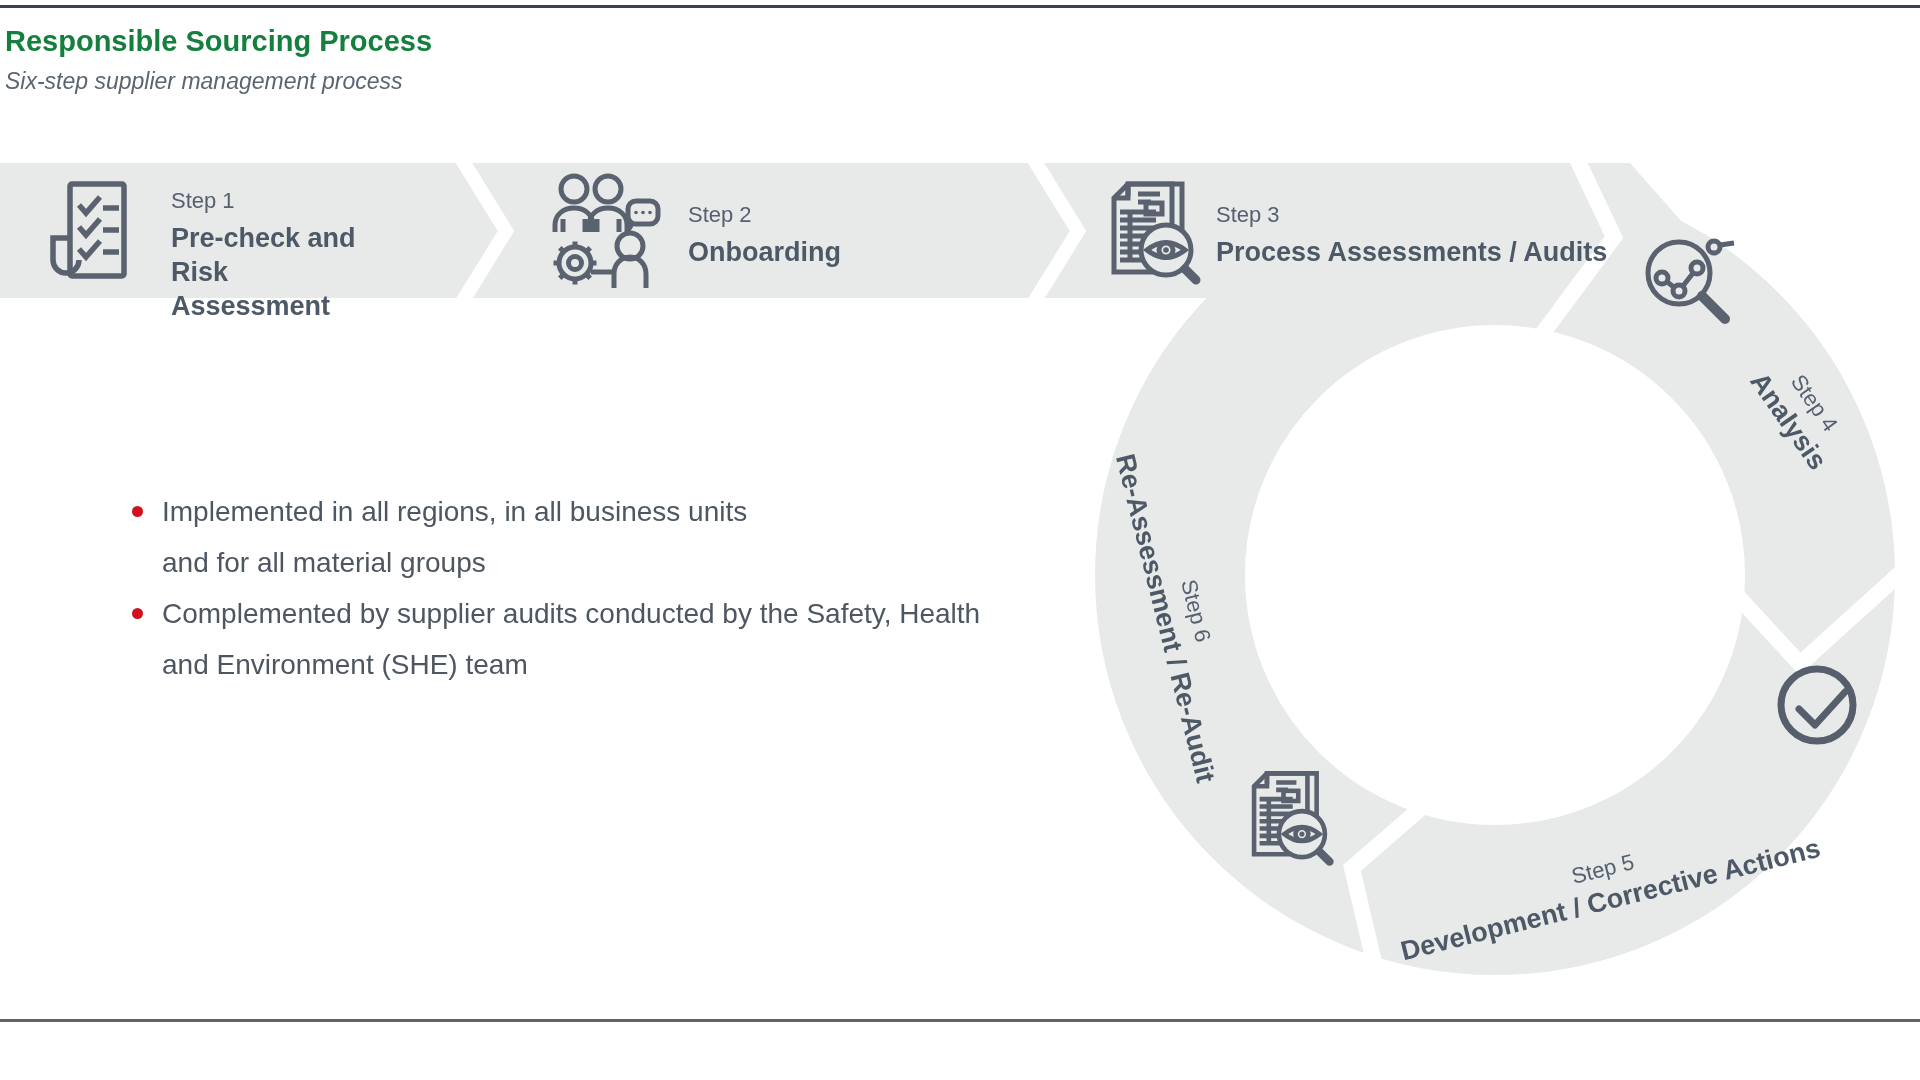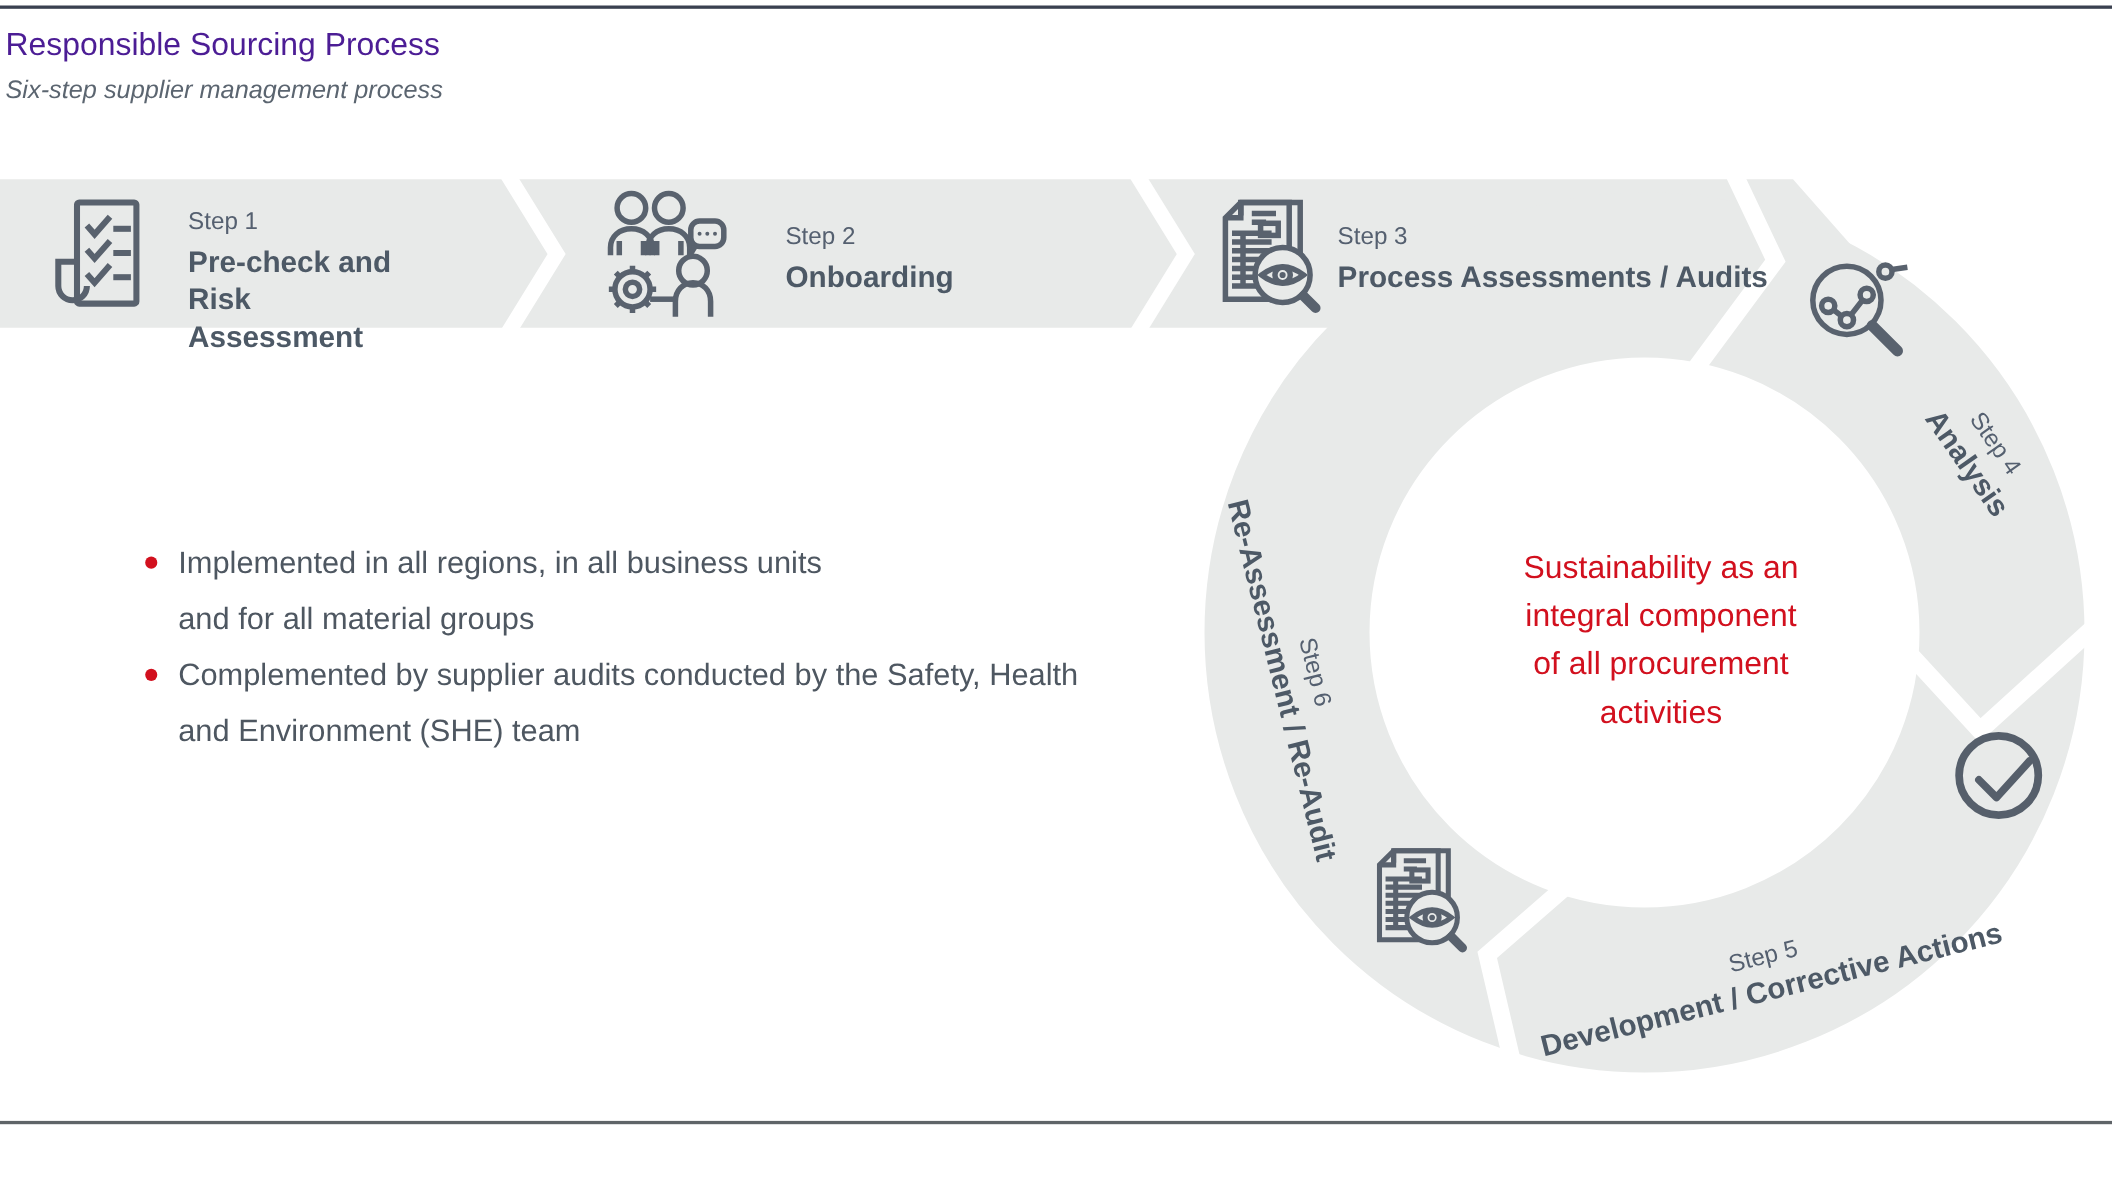--- a/index.html
+++ b/index.html
@@ -4,21 +4,21 @@
 <style>
   html,body{margin:0;padding:0;background:#ffffff;}
   .canvas{
     position:relative;width:1920px;height:1080px;overflow:hidden;
     background:#ffffff;font-family:"Liberation Sans",sans-serif;
   }
   .rule{position:absolute;left:0;width:1920px;}
   .rule.top{top:5px;height:3px;background:#3a4150;}
   .rule.bottom{top:1019px;height:3px;background:#5f6468;}
 
-  .page-title{position:absolute;left:5px;top:26px;font-size:29px;color:#4c1d95;font-weight:400;line-height:1.1;}
+  .page-title{position:absolute;left:5px;top:26px;font-size:29px;color:#15803d;font-weight:700;line-height:1.1;}
   .page-subtitle{position:absolute;left:5px;top:69px;font-size:23px;color:#5b6570;line-height:1.1;font-style:italic;}
 
   svg.diagram{position:absolute;left:0;top:0;}
 
   .step-text{position:absolute;color:#4d5966;}
   .step-label{font-size:22px;color:#556070;margin-bottom:7px;line-height:26px;}
   .step-name{font-size:27px;font-weight:bold;line-height:34px;color:#4d5966;}
   .w200{width:210px;}
 
   .rot-block{position:absolute;text-align:center;color:#4d5966;}
@@ -125,21 +125,21 @@
       <path d="M25,47 l16,16 l30,-33" stroke-linecap="round" stroke-linejoin="round"></path>
     </g>
 
     <use href="#doc-eye-icon" transform="translate(1232,766) scale(0.92)"></use>
   </svg>
 
   <div class="step-text" style="left:171px;top:188px;">
     <div class="step-label">Step 1</div>
     <div class="step-name w200">Pre-check and Risk Assessment</div>
   </div>
-  <div class="step-text" style="left:714px;top:202px;">
+  <div class="step-text" style="left:688px;top:202px;">
     <div class="step-label">Step 2</div>
     <div class="step-name" style="white-space:nowrap;">Onboarding</div>
   </div>
   <div class="step-text" style="left:1216px;top:202px;">
     <div class="step-label">Step 3</div>
     <div class="step-name" style="white-space:nowrap;">Process Assessments / Audits</div>
   </div>
 
   <div class="rot-block rot-step4">
     <div class="step-label">Step 4</div>
@@ -147,26 +147,20 @@
   </div>
   <div class="rot-block rot-step5">
     <div class="step-label">Step 5</div>
     <div class="step-name">Development / Corrective Actions</div>
   </div>
   <div class="rot-block rot-step6">
     <div class="step-label">Step 6</div>
     <div class="step-name">Re-Assessment / Re-Audit</div>
   </div>
 
-  <div class="center-message">
-    <div>Sustainability as an</div>
-    <div>integral component</div>
-    <div>of all procurement</div>
-    <div>activities</div>
-  </div>
 
   <div class="bullets">
     <div class="bullet-item">
       <span class="bullet-dot"></span>
       <span>Implemented in all regions, in all business units</span><br>
       <span>and for all material groups</span>
     </div>
     <div class="bullet-item">
       <span class="bullet-dot"></span>
       <span>Complemented by supplier audits conducted by the Safety, Health</span><br>

